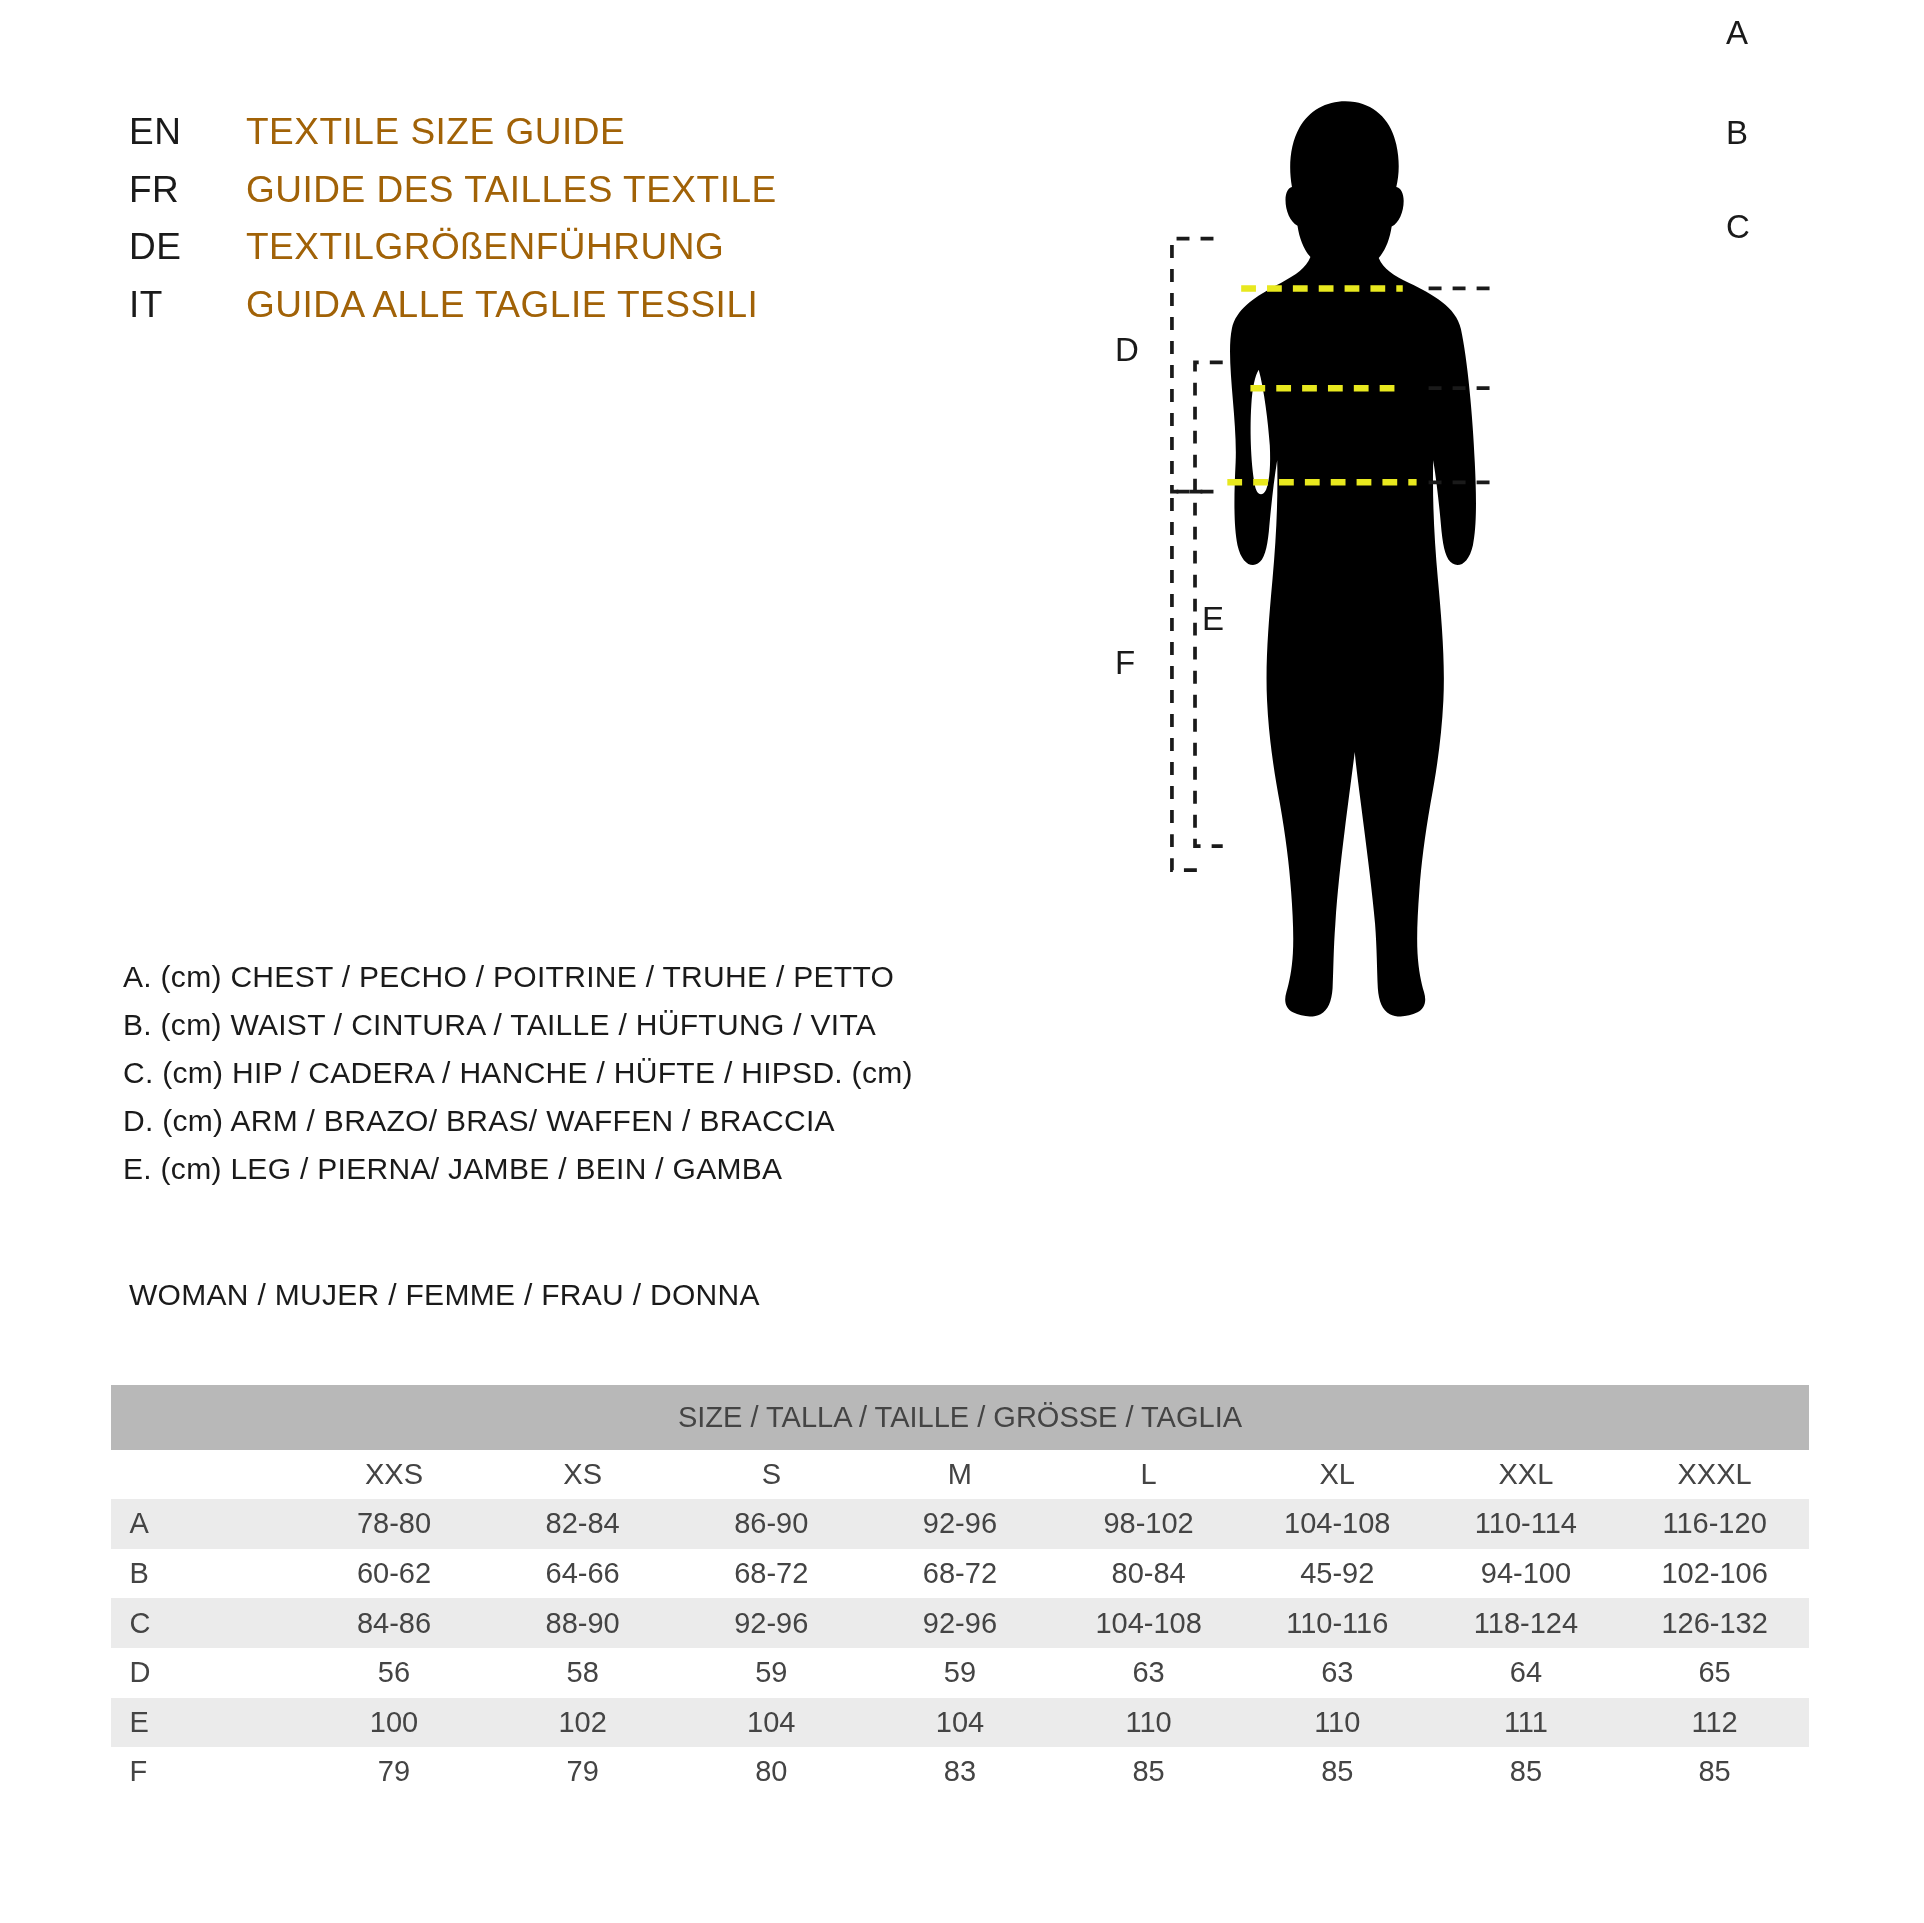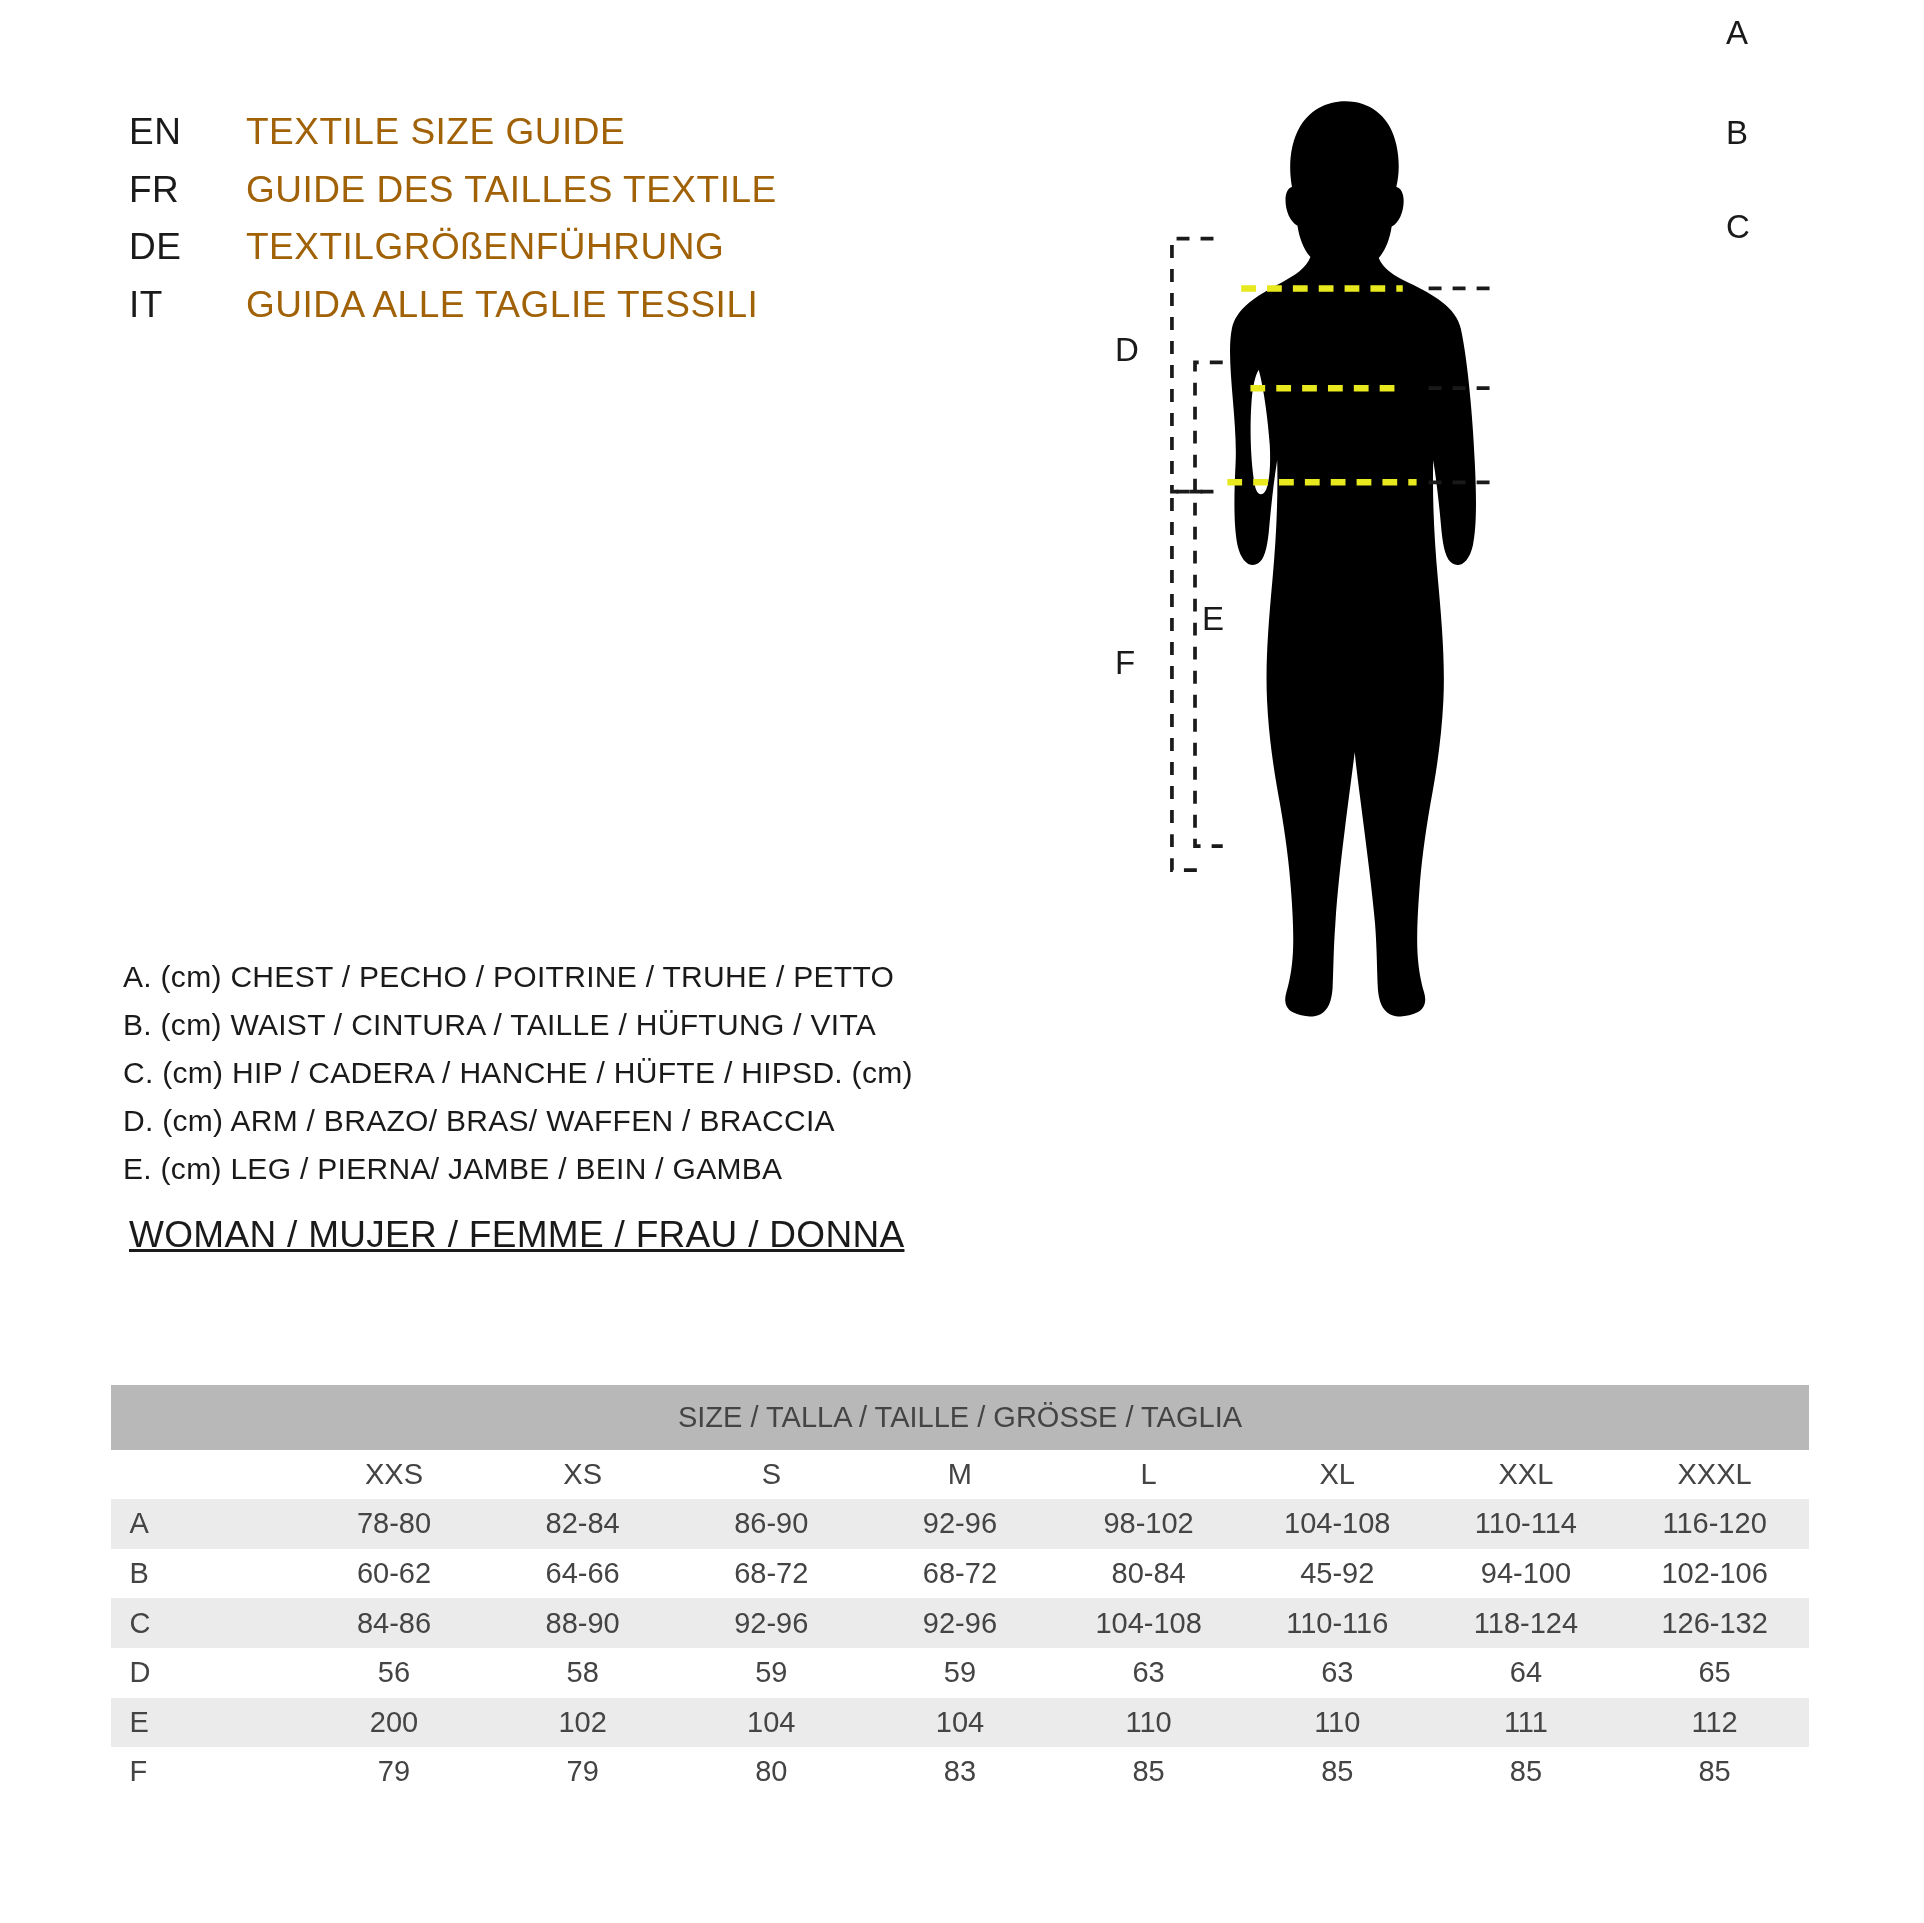--- a/index.html
+++ b/index.html
@@ -52,25 +52,24 @@
     font-size: 30px;
     letter-spacing: 0.3px;
     color: #1a1a1a;
     margin-bottom: 14px;
     white-space: nowrap;
   }
 
   .group-label {
     position: absolute;
     left: 129px;
-    top: 1214px;
-    font-size: 37px;
+    top: 1278px;
+    font-size: 30px;
     letter-spacing: 0.3px;
     color: #1a1a1a;
-    text-decoration: underline;
   }
 
   
   .table-wrap {
     position: absolute;
     left: 111px;
     top: 1349px;
     width: 1698px;
   }
   table.size-table {
@@ -313,21 +312,21 @@
         <td>59</td>
         <td>59</td>
         <td>63</td>
         <td>63</td>
         <td>64</td>
         <td>65</td>
       </tr>
 
       <tr class="shade">
         <td class="col-label">E</td>
-        <td>200</td>
+        <td>100</td>
         <td>102</td>
         <td>104</td>
         <td>104</td>
         <td>110</td>
         <td>110</td>
         <td>111</td>
         <td>112</td>
       </tr>
 
       <tr class="plain">

